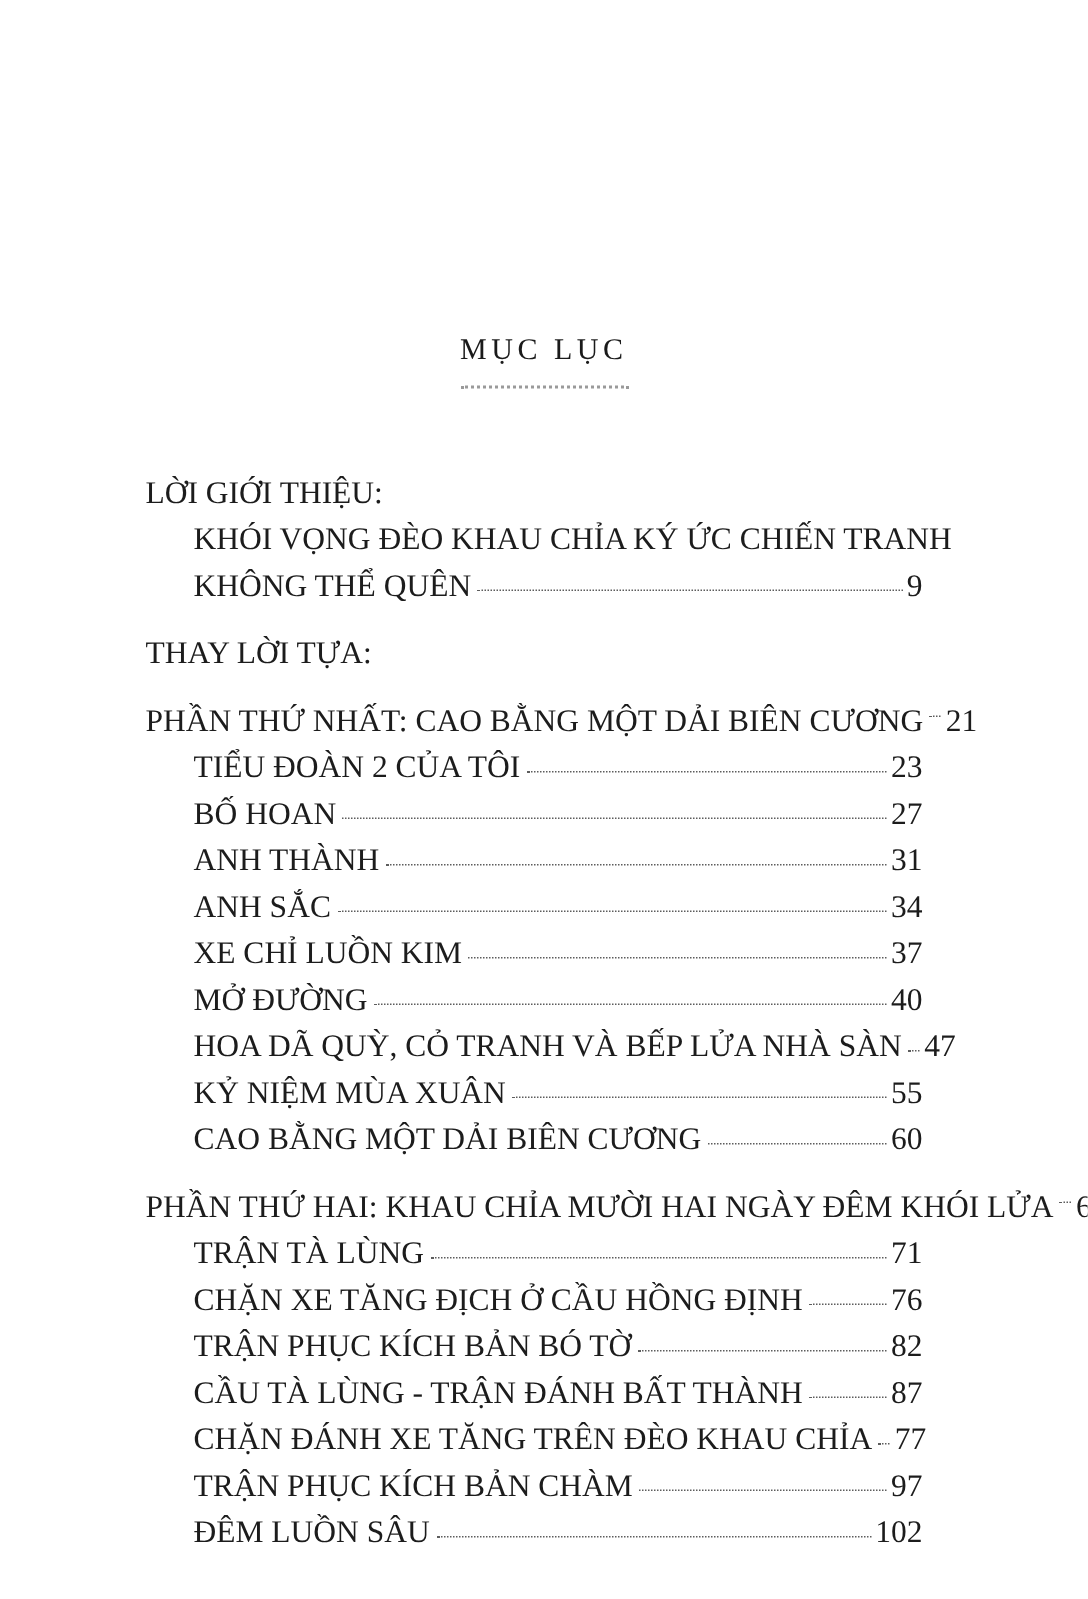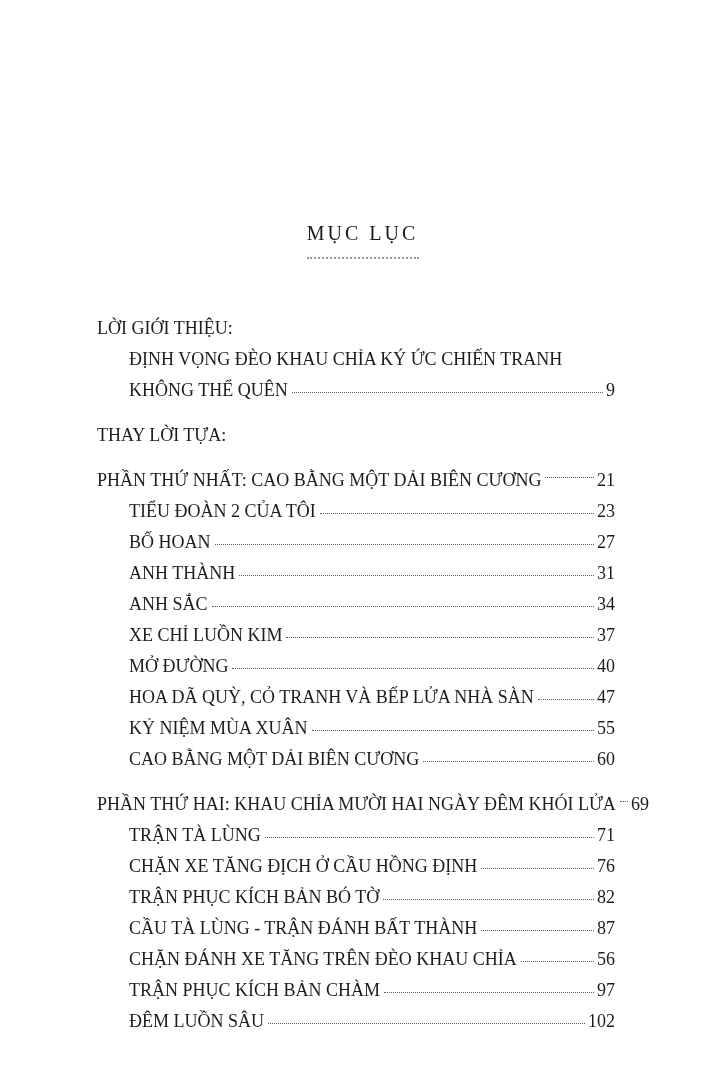--- a/index.html
+++ b/index.html
@@ -37,21 +37,21 @@
     border-bottom: 2px dotted #9a9a9a;
   }
   .toc-body {
     margin-top: 54px;
     padding-left: 97px;
     padding-right: 110px;
   }
   .entry {
     display: flex;
     align-items: baseline;
-    font-size: 18px;
+    font-size: 21px;
     line-height: 31px;
     white-space: nowrap;
     color: #1c1c1c;
   }
   .entry.level-0 {
     margin-left: 0;
   }
   .entry.level-1 {
     margin-left: 32px;
   }
@@ -80,21 +80,21 @@
 
 <div class="page">
   <div class="toc-title">MỤC LỤC</div>
   <div class="title-rule"></div>
   <div class="toc-body">
       <div class="entry level-0 noleader">
         <span class="label">LỜI GIỚI THIỆU:</span>
         <span class="page-no"></span>
       </div>
       <div class="entry level-1 noleader">
-        <span class="label">ĐỊNH VỌNG ĐÈO KHAU CHỈA KÝ ỨC CHIẾN TRANH</span>
+        <span class="label">KHÓI VỌNG ĐÈO KHAU CHỈA KÝ ỨC CHIẾN TRANH</span>
         <span class="page-no"></span>
       </div>
       <div class="entry level-1">
         <span class="label">KHÔNG THỂ QUÊN</span>
         <span class="leader"></span>
         <span class="page-no">9</span>
       </div>
       <div class="entry level-0 noleader group">
         <span class="label">THAY LỜI TỰA:</span>
         <span class="page-no"></span>
@@ -170,21 +170,21 @@
         <span class="page-no">82</span>
       </div>
       <div class="entry level-1">
         <span class="label">CẦU TÀ LÙNG - TRẬN ĐÁNH BẤT THÀNH</span>
         <span class="leader"></span>
         <span class="page-no">87</span>
       </div>
       <div class="entry level-1">
         <span class="label">CHẶN ĐÁNH XE TĂNG TRÊN ĐÈO KHAU CHỈA</span>
         <span class="leader"></span>
-        <span class="page-no">56</span>
+        <span class="page-no">77</span>
       </div>
       <div class="entry level-1">
         <span class="label">TRẬN PHỤC KÍCH BẢN CHÀM</span>
         <span class="leader"></span>
         <span class="page-no">97</span>
       </div>
       <div class="entry level-1">
         <span class="label">ĐÊM LUỒN SÂU</span>
         <span class="leader"></span>
         <span class="page-no">102</span>

